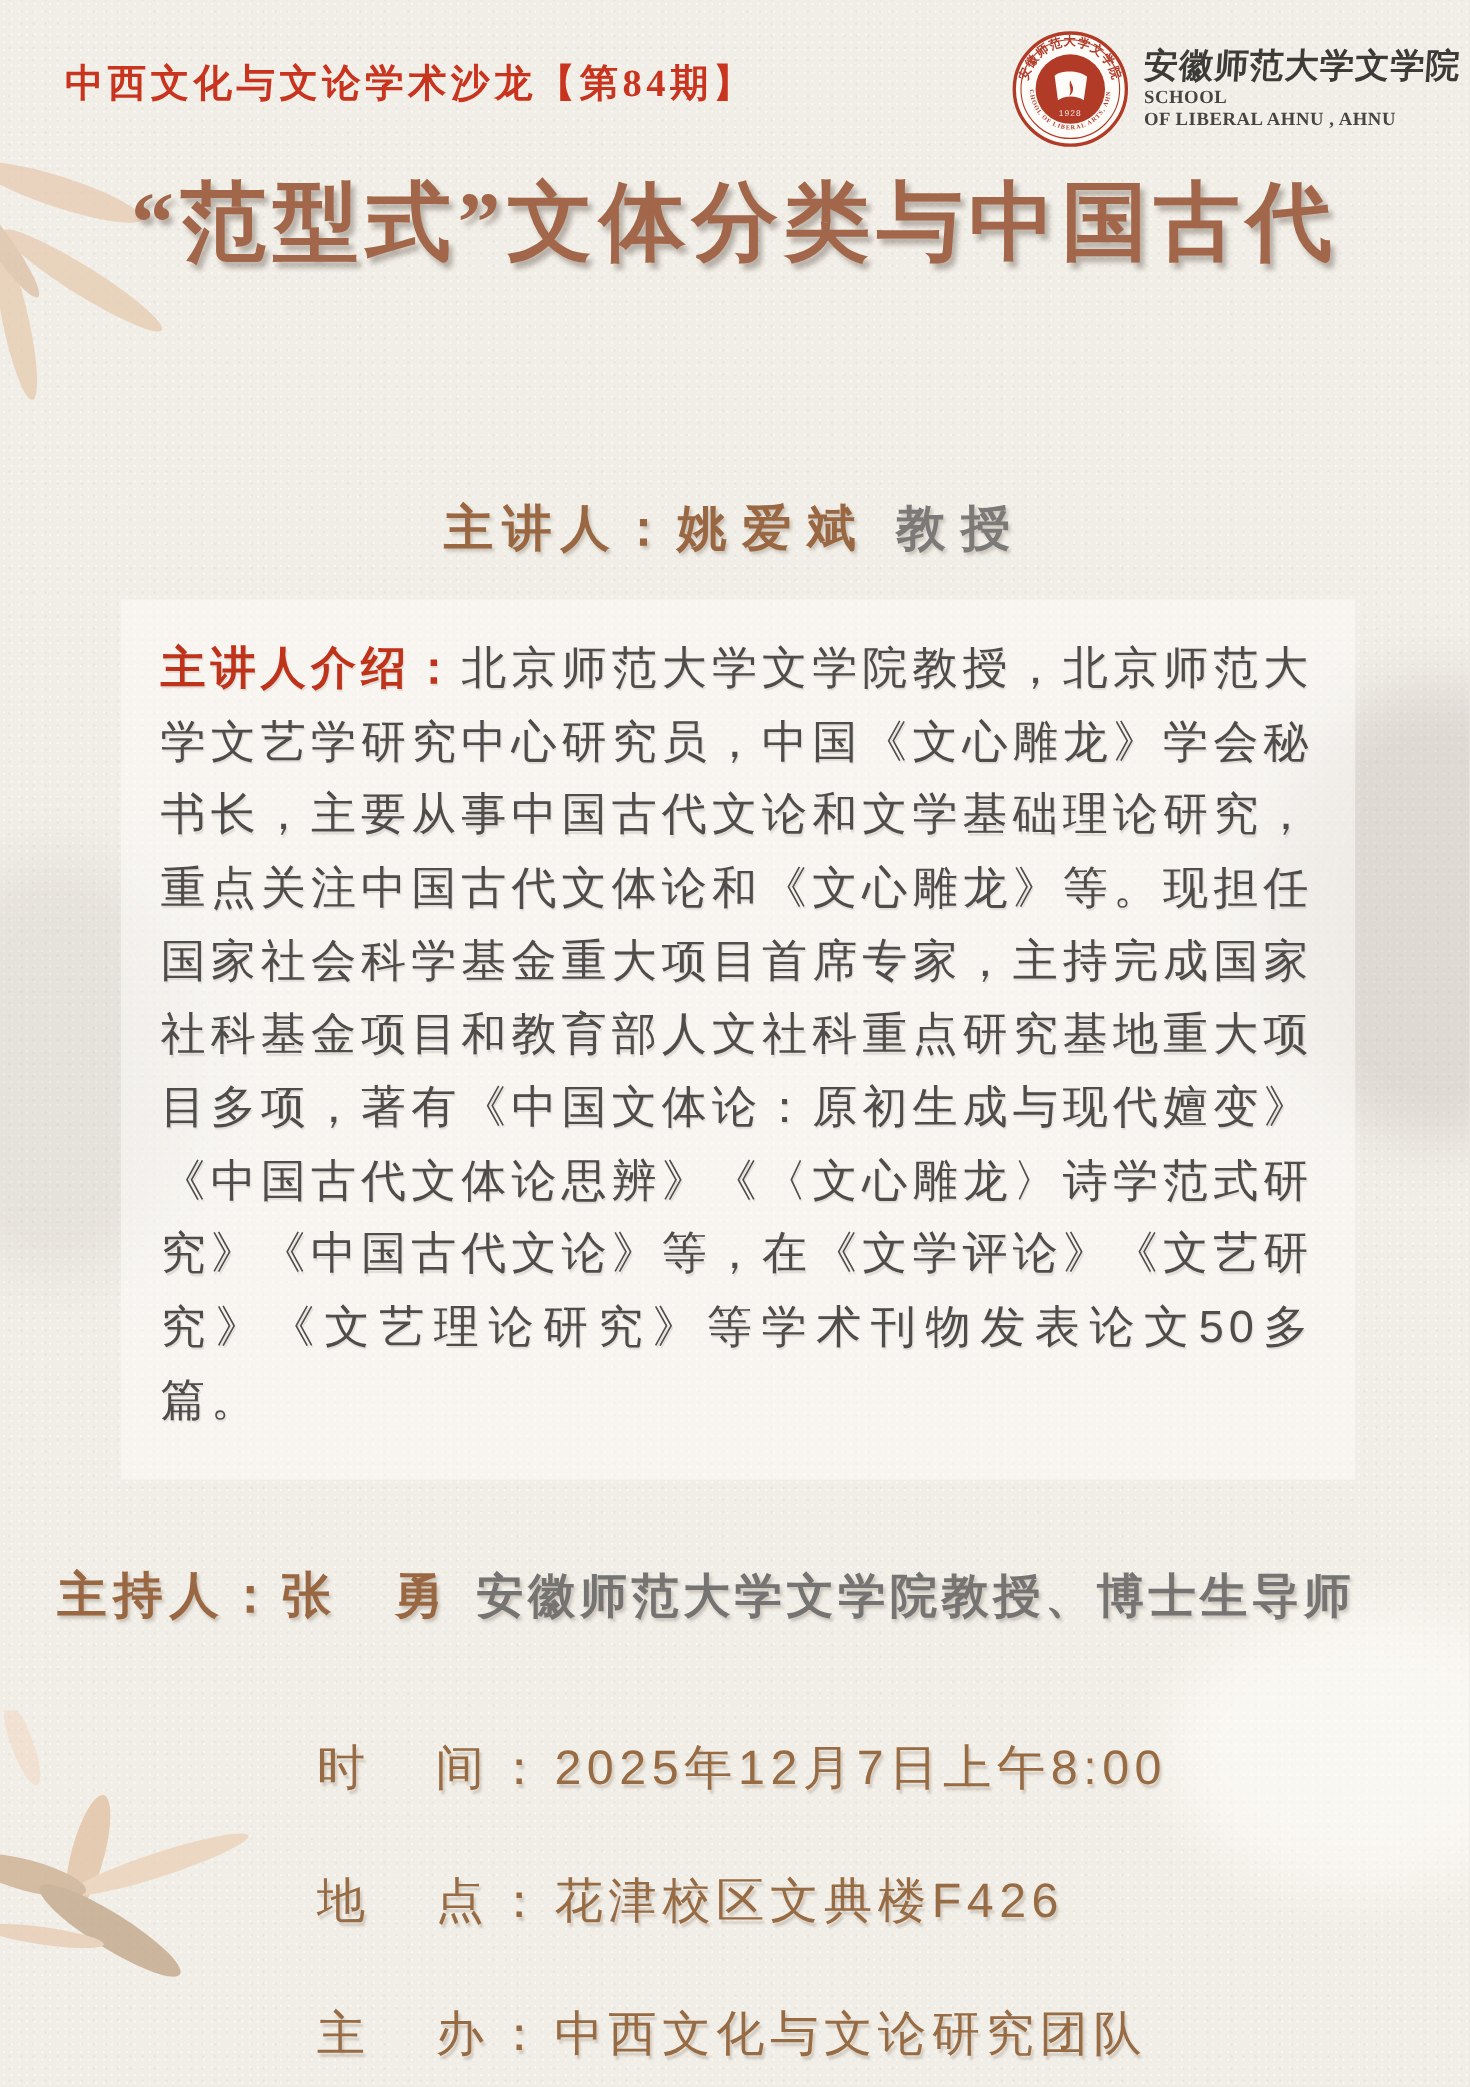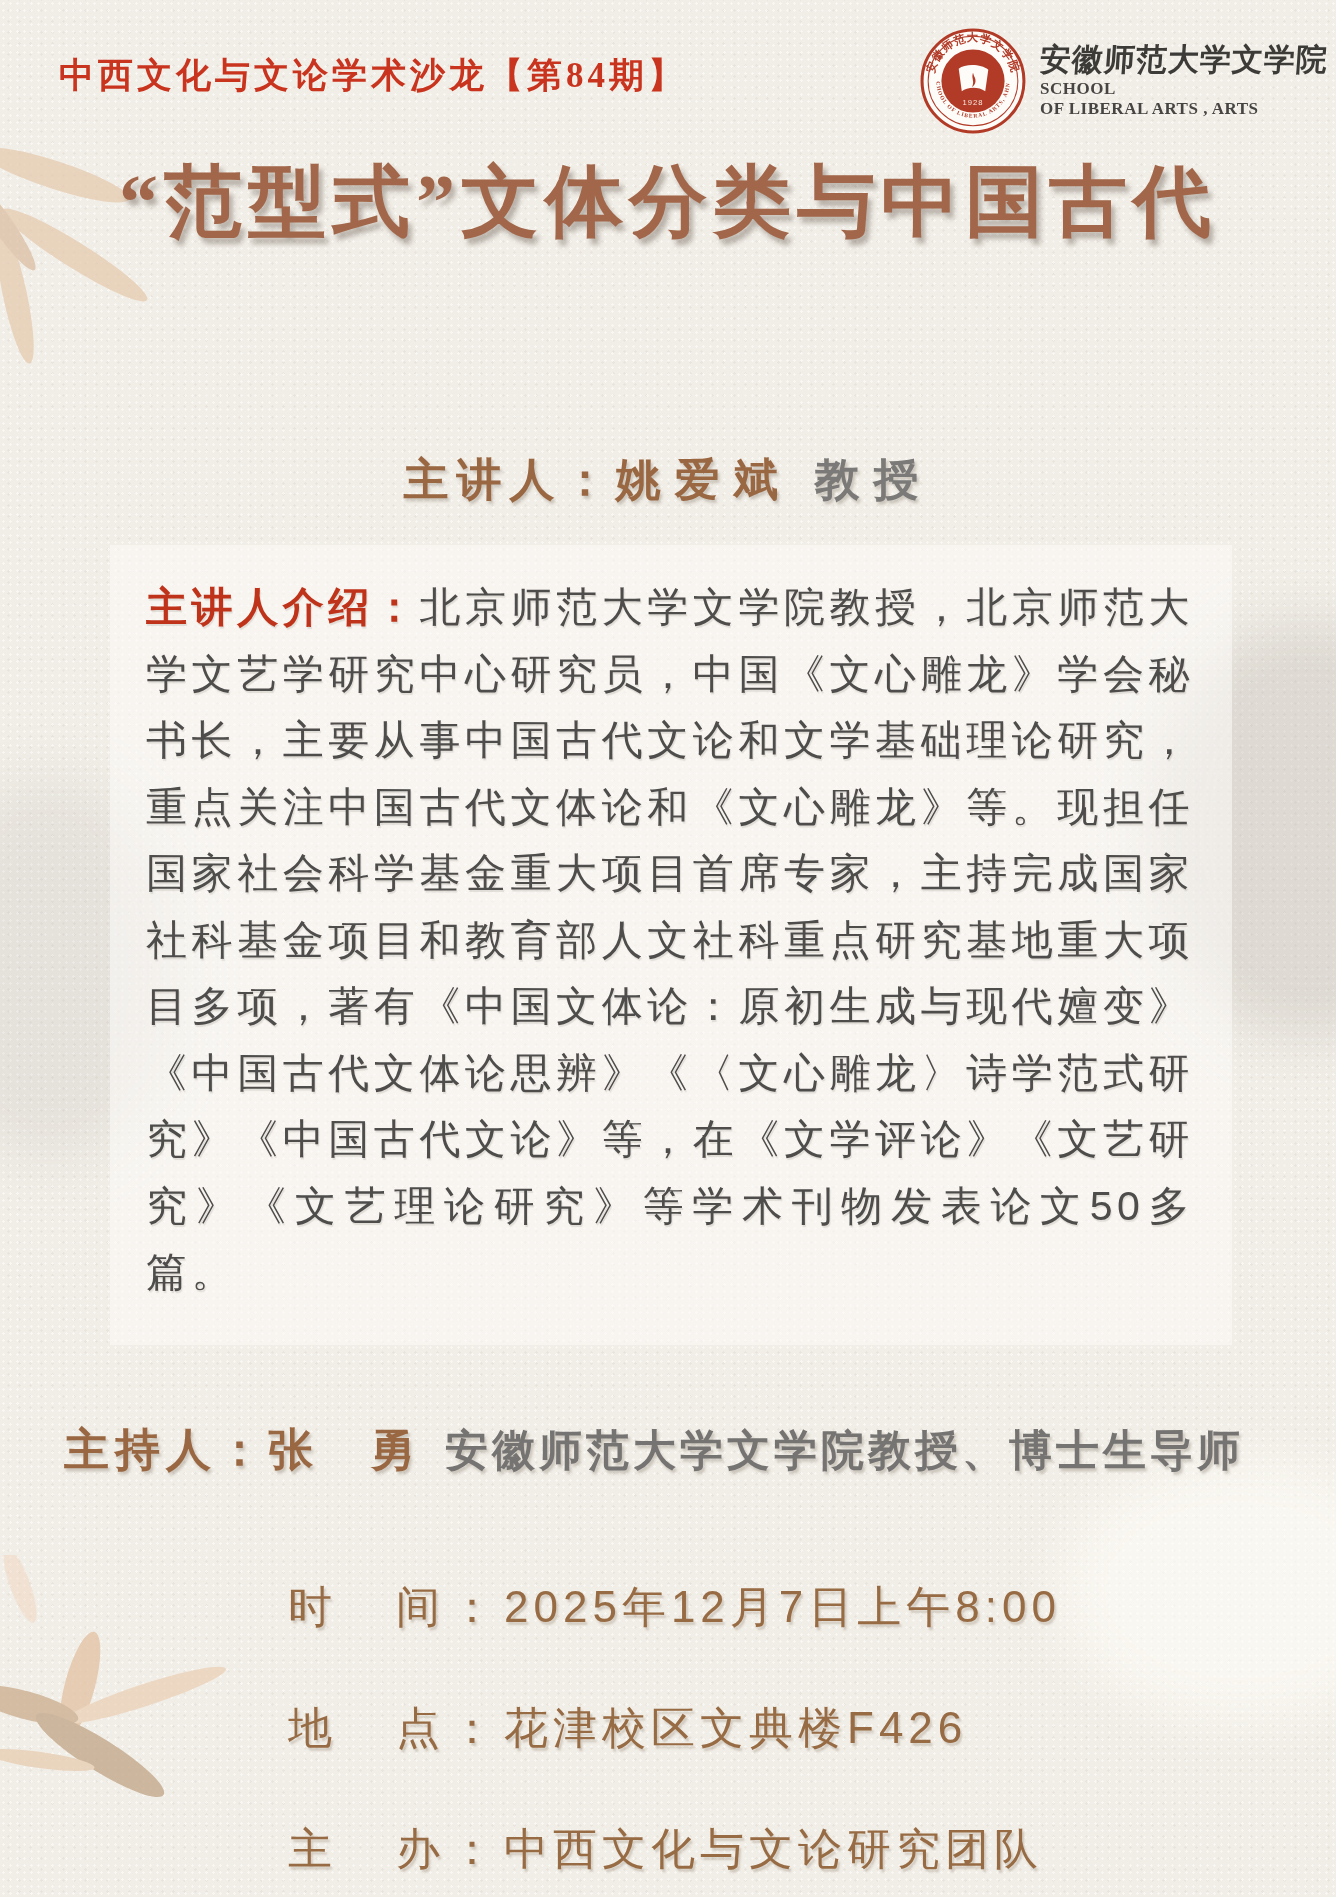--- a/index.html
+++ b/index.html
@@ -61,21 +61,21 @@
   .intro-paragraph{
     position:absolute;left:146px;top:574px;width:1048px;
     font-size:41px;line-height:66.5px;letter-spacing:4.5px;color:#4e4d4c;
     text-align:justify;text-justify:inter-character;
     text-shadow:1px 2px 1px rgba(140,130,120,.22);
   }
   .intro-label{color:#c0331b;font-weight:bold;}
 
   
   .host-line{
-    position:absolute;left:64px;top:1420px;white-space:nowrap;
+    position:absolute;left:52px;top:1420px;white-space:nowrap;
     font-family:"Liberation Serif","DejaVu Serif",serif;font-weight:bold;font-size:45px;
     text-shadow:2px 3px 3px rgba(110,95,80,.3);
   }
   .host-label,.host-name{color:#9a6743;letter-spacing:6px;}
   .host-desc{color:#767472;font-size:43px;letter-spacing:4px;margin-left:24px;}
 
   
   .details{position:absolute;left:288px;top:1578px;display:flex;flex-direction:column;row-gap:62px;}
   .detail-row{
     font-weight:normal;font-size:44px;color:#976b44;letter-spacing:5px;white-space:nowrap;
@@ -129,21 +129,21 @@
         <textPath href="#arcBottom" startOffset="50%" text-anchor="middle">SCHOOL OF LIBERAL ARTS, AHNU</textPath>
       </text>
       <circle cx="52" cy="52" r="31" fill="#b23b28"></circle>
       <path d="M 38 40 C 44 35 60 35 67 41 L 64 62 C 57 57 46 58 41 62 Z" fill="#fdfcf9"></path>
       <path d="M 52 44 C 50 50 54 52 51 58 C 54 56 56 52 53 47 Z" fill="#b23b28"></path>
       <text x="52" y="76" text-anchor="middle" font-family="'Liberation Sans','DejaVu Sans',sans-serif" font-size="7.5" fill="#f6e9df" letter-spacing="1">1928</text>
     </svg>
     <div class="logo-text">
       <div class="logo-cn">安徽师范大学文学院</div>
       <div class="logo-en">SCHOOL</div>
-      <div class="logo-en l2">OF LIBERAL ARTS , ARTS</div>
+      <div class="logo-en l2">OF LIBERAL AHNU , AHNU</div>
     </div>
   </div>
 
   <div class="main-title">
     <div>“范型式”文体分类与中国古代</div>
   </div>
 
   <div class="speaker-line">
     <span class="speaker-label">主讲人：</span><span class="speaker-name">姚爱斌</span><span class="speaker-title">教授</span>
   </div>

